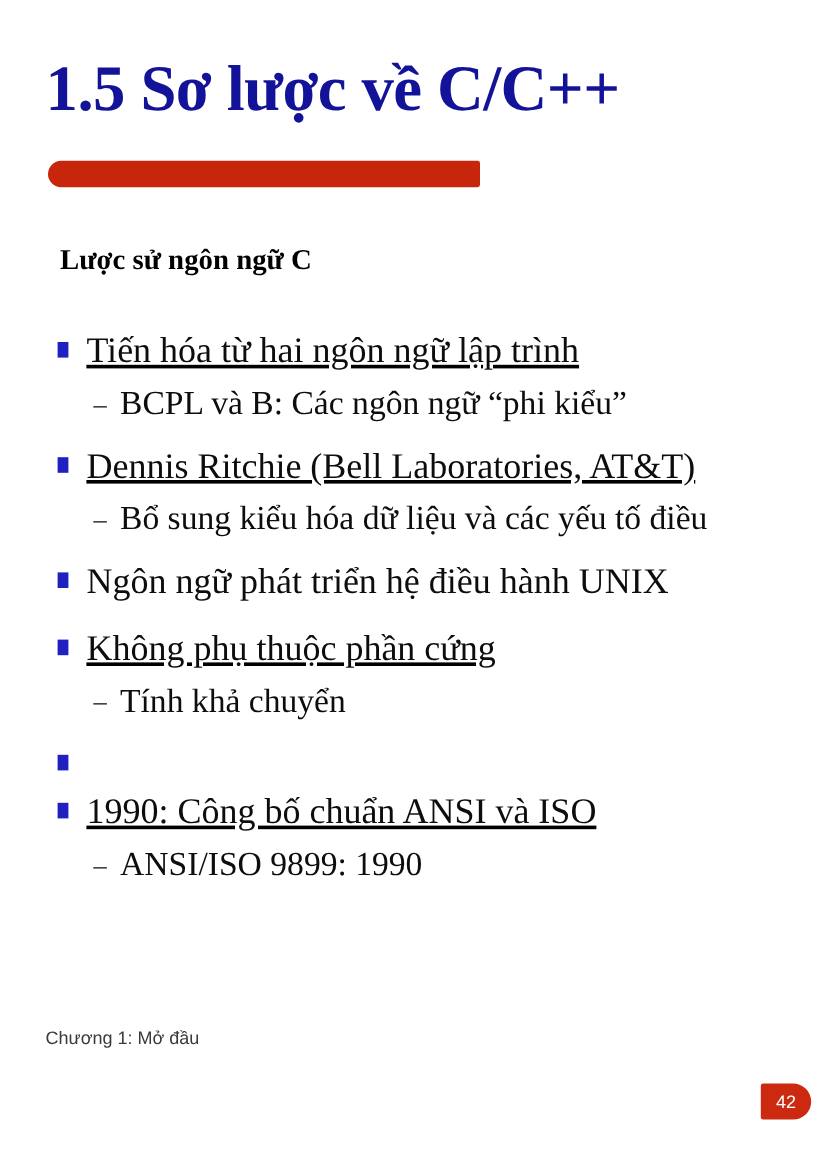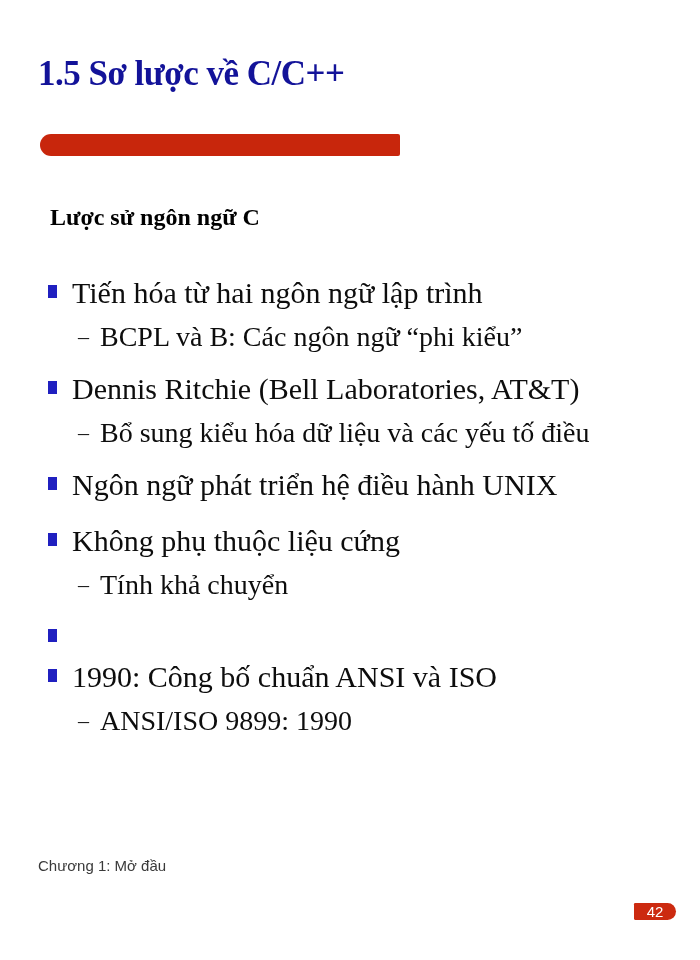--- a/index.html
+++ b/index.html
@@ -21,21 +21,21 @@
     box-sizing: border-box;
   }
 
   
   .slide-title {
     position: absolute;
     left: 38px;
     top: 47px;
     font-family: "Liberation Serif", "DejaVu Serif", serif;
     font-weight: bold;
-    font-size: 35px;
+    font-size: 54px;
     line-height: 54px;
     letter-spacing: -0.5px;
     color: #131399;
     white-space: nowrap;
     text-align: center;
   }
 
   
   .title-bar {
     position: absolute;
@@ -108,39 +108,39 @@
   }
   .bullet-l2-text {
     font-family: "Liberation Serif", "DejaVu Serif", serif;
     font-size: 28px;
     line-height: 34px;
     color: #0d0d0d;
     white-space: nowrap;
   }
 
   .gap-after { margin-bottom: 14px; }
-  .gap-small { margin-bottom: 6px; }
+  .gap-small { margin-bottom: 6px; text-decoration: underline; }
 
   
   .footer-text {
     position: absolute;
     left: 38px;
     top: 856px;
     font-family: "Liberation Sans", "DejaVu Sans", sans-serif;
     font-size: 15px;
     line-height: 20px;
     color: #3a3a3a;
     white-space: nowrap;
   }
   .page-badge {
     position: absolute;
     left: 634px;
     top: 903px;
     width: 42px;
-    height: 17px;
+    height: 30px;
     background: #CC2A10;
     border-top-right-radius: 15px;
     border-bottom-right-radius: 15px;
     border-top-left-radius: 2px;
     border-bottom-left-radius: 2px;
     display: flex;
     align-items: center;
     justify-content: center;
   }
   .page-badge-num {
@@ -183,21 +183,21 @@
       <span class="bullet-l2-text">Bổ sung kiểu hóa dữ liệu và các yếu tố điều</span>
     </div>
 
     <div class="bullet-row bullet-l1 gap-after">
       <span class="bullet-marker"></span>
       <span class="bullet-l1-text">Ngôn ngữ phát triển hệ điều hành UNIX</span>
     </div>
 
     <div class="bullet-row bullet-l1 gap-small">
       <span class="bullet-marker"></span>
-      <span class="bullet-l1-text">Không phụ thuộc liệu cứng</span>
+      <span class="bullet-l1-text">Không phụ thuộc phần cứng</span>
     </div>
 
     <div class="bullet-row bullet-l2 gap-after">
       <span class="bullet-dash">–</span>
       <span class="bullet-l2-text">Tính khả chuyển</span>
     </div>
 
     <div class="bullet-row bullet-l1 gap-after">
       <span class="bullet-marker"></span>
     </div>

